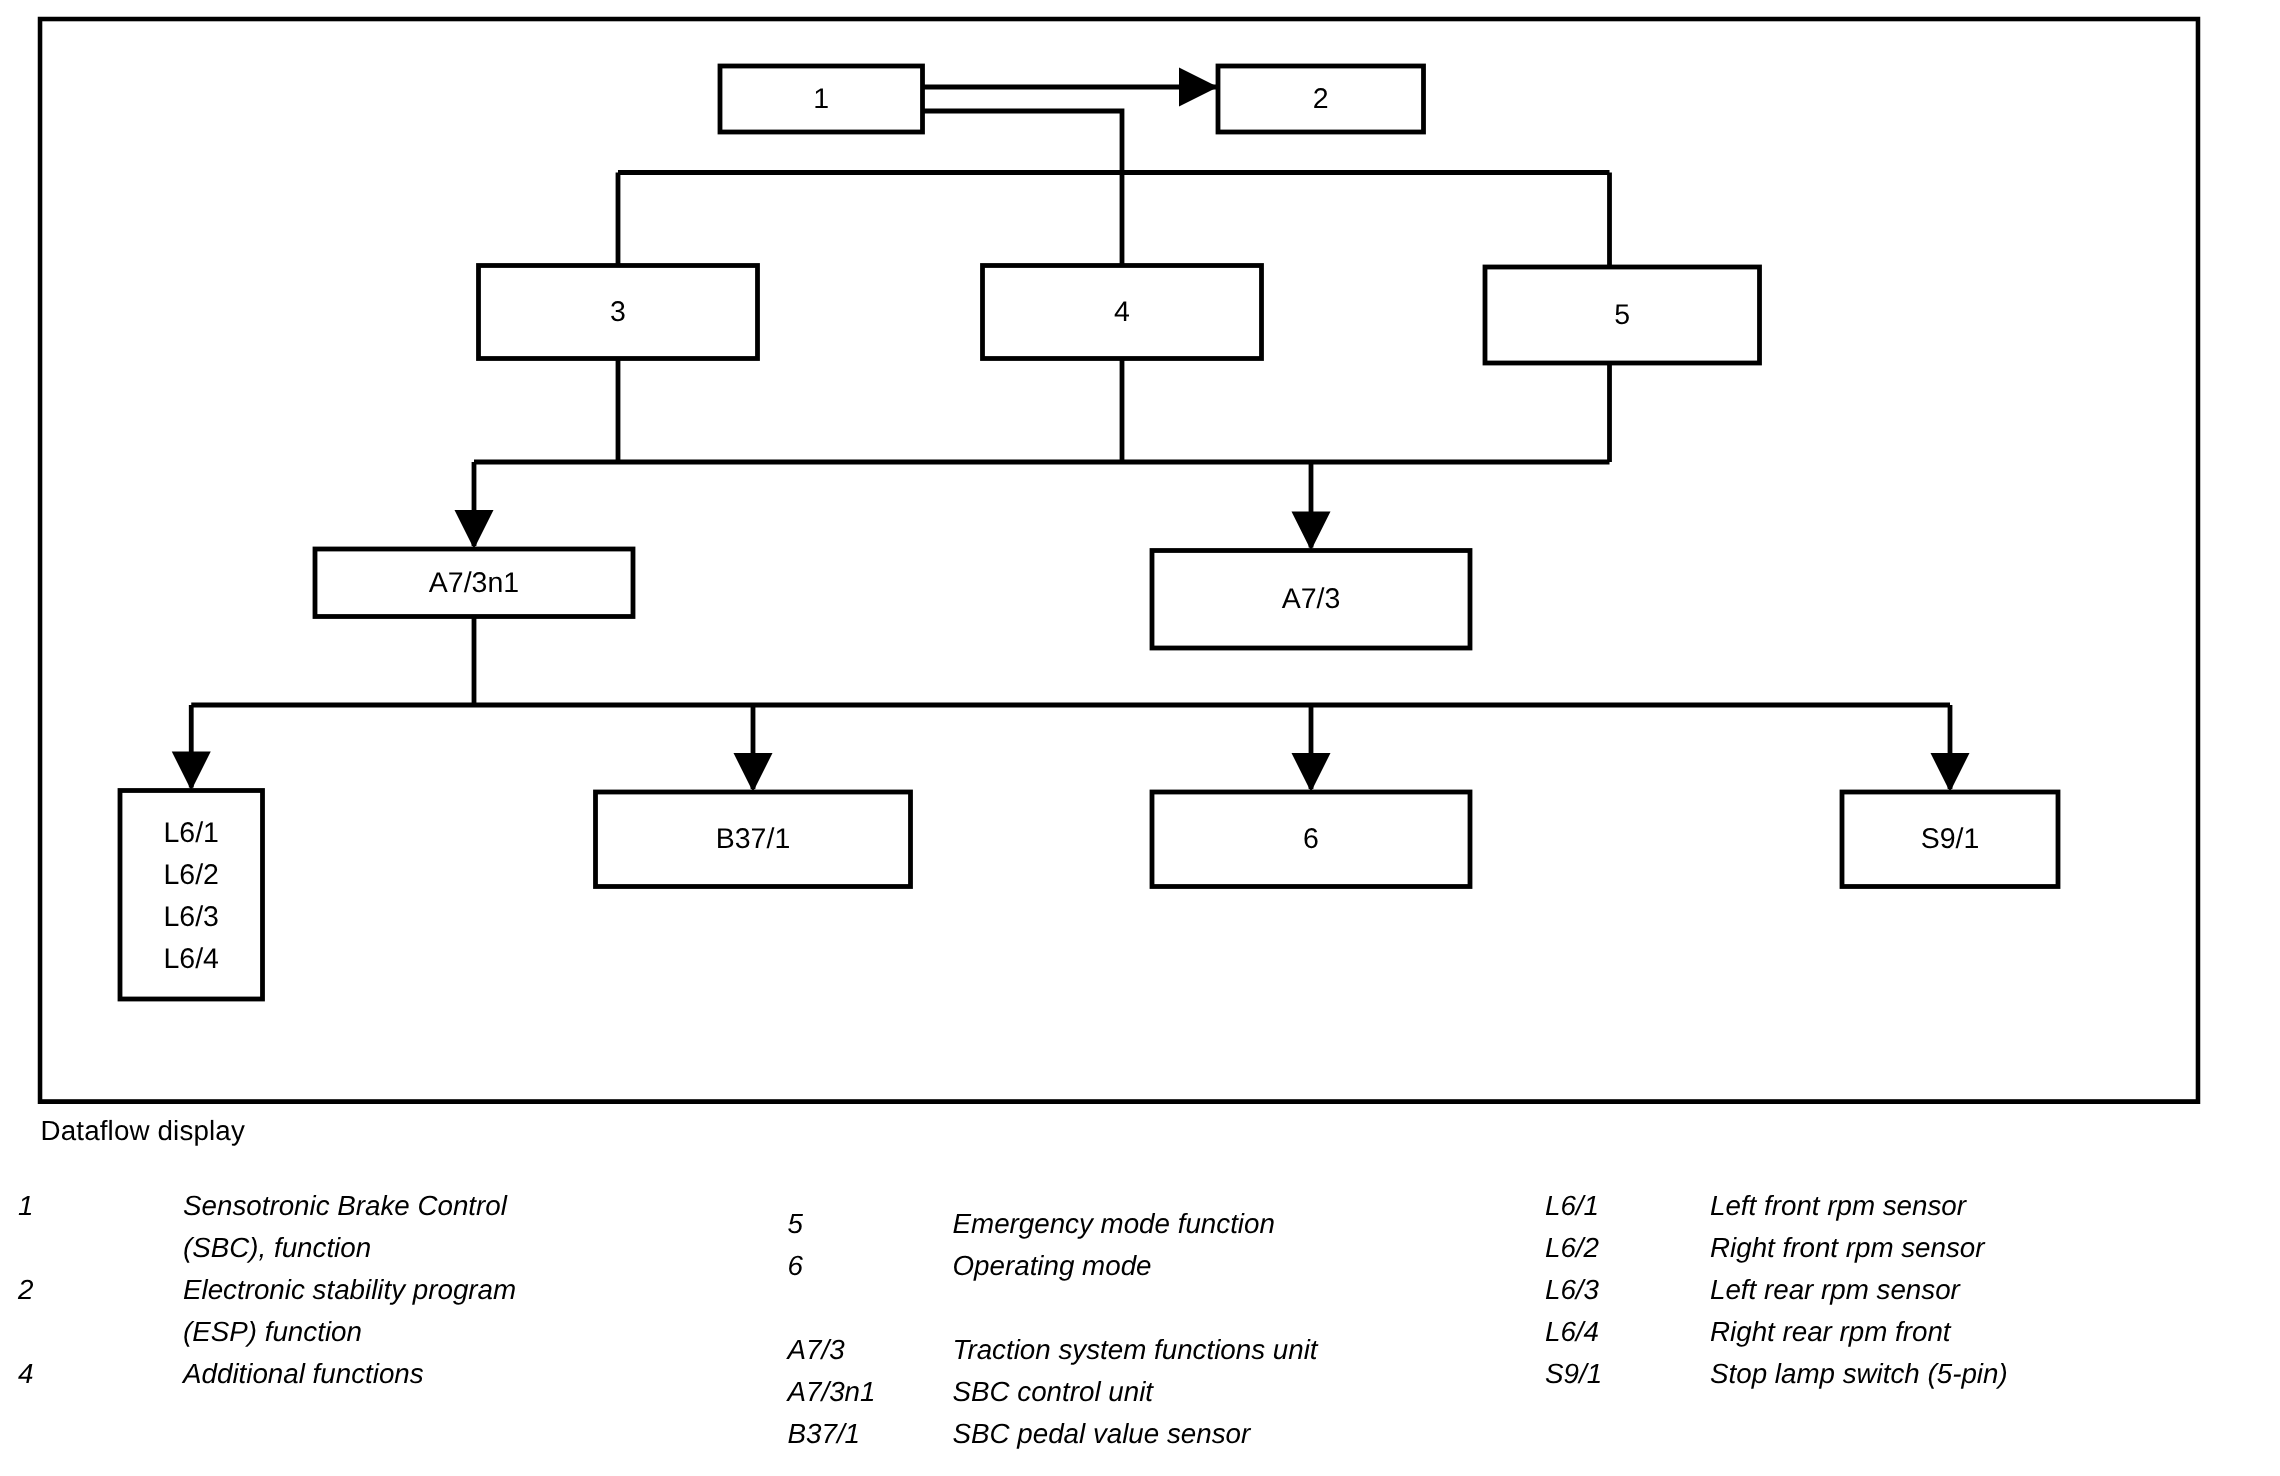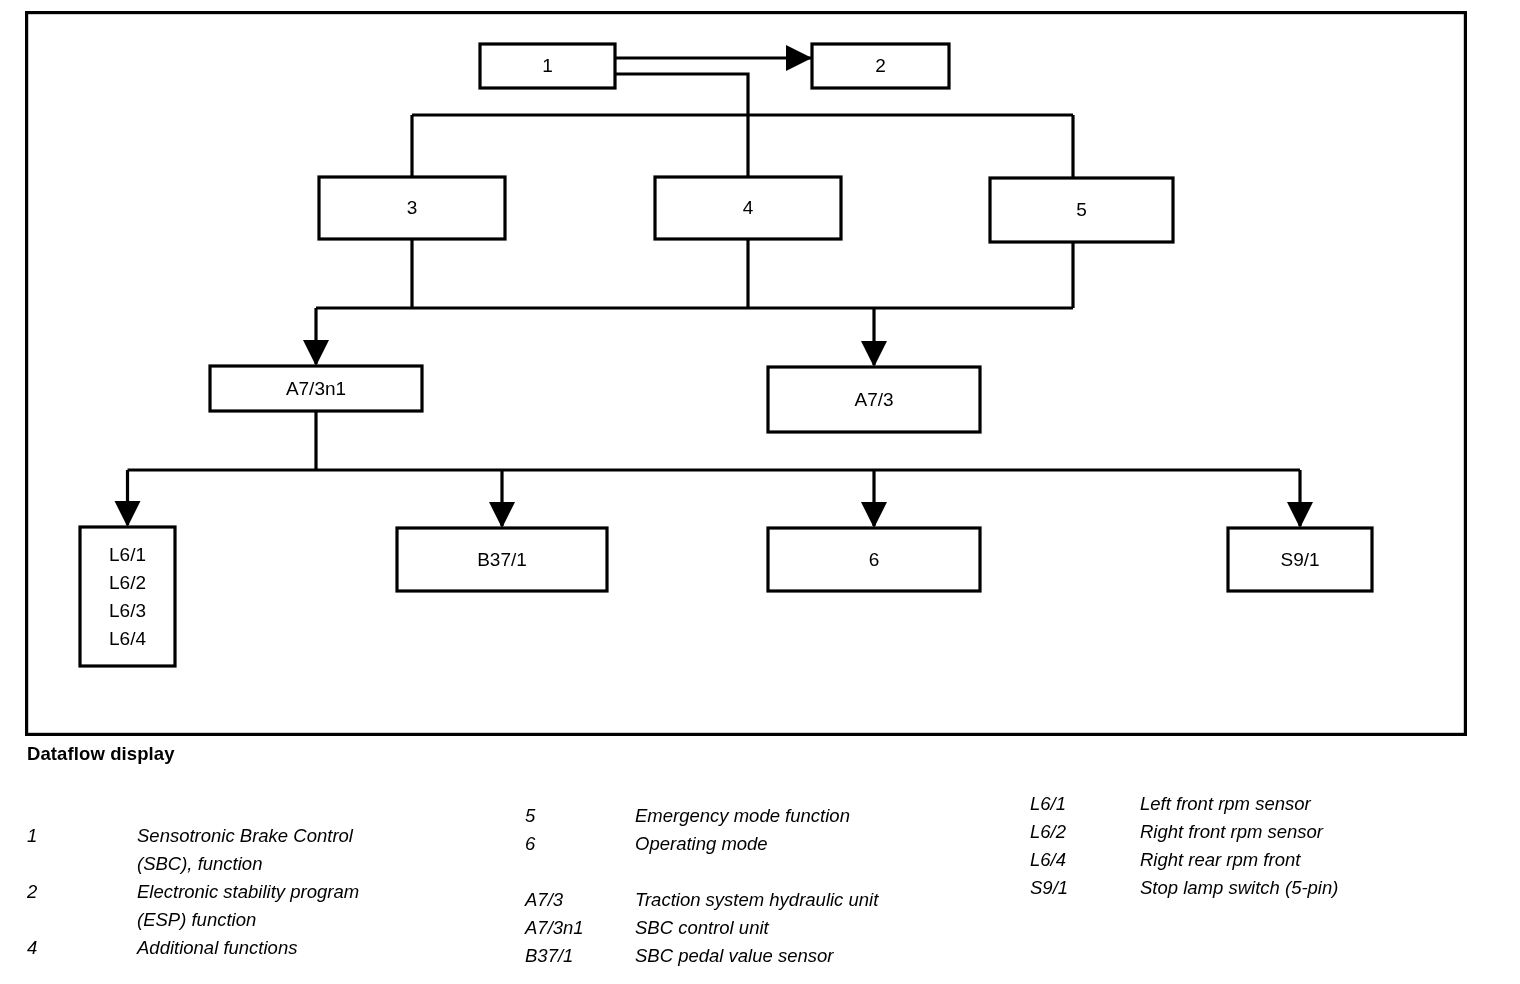--- a/index.html
+++ b/index.html
@@ -62,37 +62,37 @@
     fill: none;
     stroke: #000000;
     stroke-width: 3.2;
   }
   
   #caption {
     position: absolute;
     left: 27px;
     top: 743px;
     font-size: 18.5px;
-    font-weight: bold;
+    font-weight: normal;
     letter-spacing: 0.1px;
     white-space: nowrap;
   }
   
   #legend {
     position: absolute;
     left: 0;
     top: 790px;
     width: 1520px;
     height: 180px;
   }
   .legend-col {
     position: absolute;
     top: 0;
   }
-  #legend-col-0 { left: 27px;   width: 470px; margin-top: 32px; }
+  #legend-col-0 { left: 12px;   width: 470px; }
   #legend-col-1 { left: 525px;  width: 480px; margin-top: 12px; }
   #legend-col-2 { left: 1030px; width: 470px; }
   .legend-entry {
     position: relative;
     font-style: italic;
     font-size: 18.5px;
     line-height: 28px;
   }
   .legend-key {
     display: inline-block;
@@ -205,25 +205,26 @@
         <div class="legend-entry"><span class="legend-key">1</span><span class="legend-desc">Sensotronic Brake Control
 (SBC), function</span></div>
         <div class="legend-entry"><span class="legend-key">2</span><span class="legend-desc">Electronic stability program
 (ESP) function</span></div>
         <div class="legend-entry"><span class="legend-key">4</span><span class="legend-desc">Additional functions</span></div>
       </div>
     <div class="legend-col" id="legend-col-1">
         <div class="legend-entry"><span class="legend-key">5</span><span class="legend-desc">Emergency mode function</span></div>
         <div class="legend-entry"><span class="legend-key">6</span><span class="legend-desc">Operating mode</span></div>
         <div class="legend-spacer"></div>
-        <div class="legend-entry"><span class="legend-key">A7/3</span><span class="legend-desc">Traction system hydraulic unit</span></div>
+        <div class="legend-entry"><span class="legend-key">A7/3</span><span class="legend-desc">Traction system functions unit</span></div>
         <div class="legend-entry"><span class="legend-key">A7/3n1</span><span class="legend-desc">SBC control unit</span></div>
         <div class="legend-entry"><span class="legend-key">B37/1</span><span class="legend-desc">SBC pedal value sensor</span></div>
       </div>
     <div class="legend-col" id="legend-col-2">
         <div class="legend-entry"><span class="legend-key">L6/1</span><span class="legend-desc">Left front rpm sensor</span></div>
         <div class="legend-entry"><span class="legend-key">L6/2</span><span class="legend-desc">Right front rpm sensor</span></div>
+        <div class="legend-entry"><span class="legend-key">L6/3</span><span class="legend-desc">Left rear rpm sensor</span></div>
         <div class="legend-entry"><span class="legend-key">L6/4</span><span class="legend-desc">Right rear rpm front</span></div>
         <div class="legend-entry"><span class="legend-key">S9/1</span><span class="legend-desc">Stop lamp switch (5-pin)</span></div>
       </div>
   </div>
 
 </div>
 
 </body></html>

